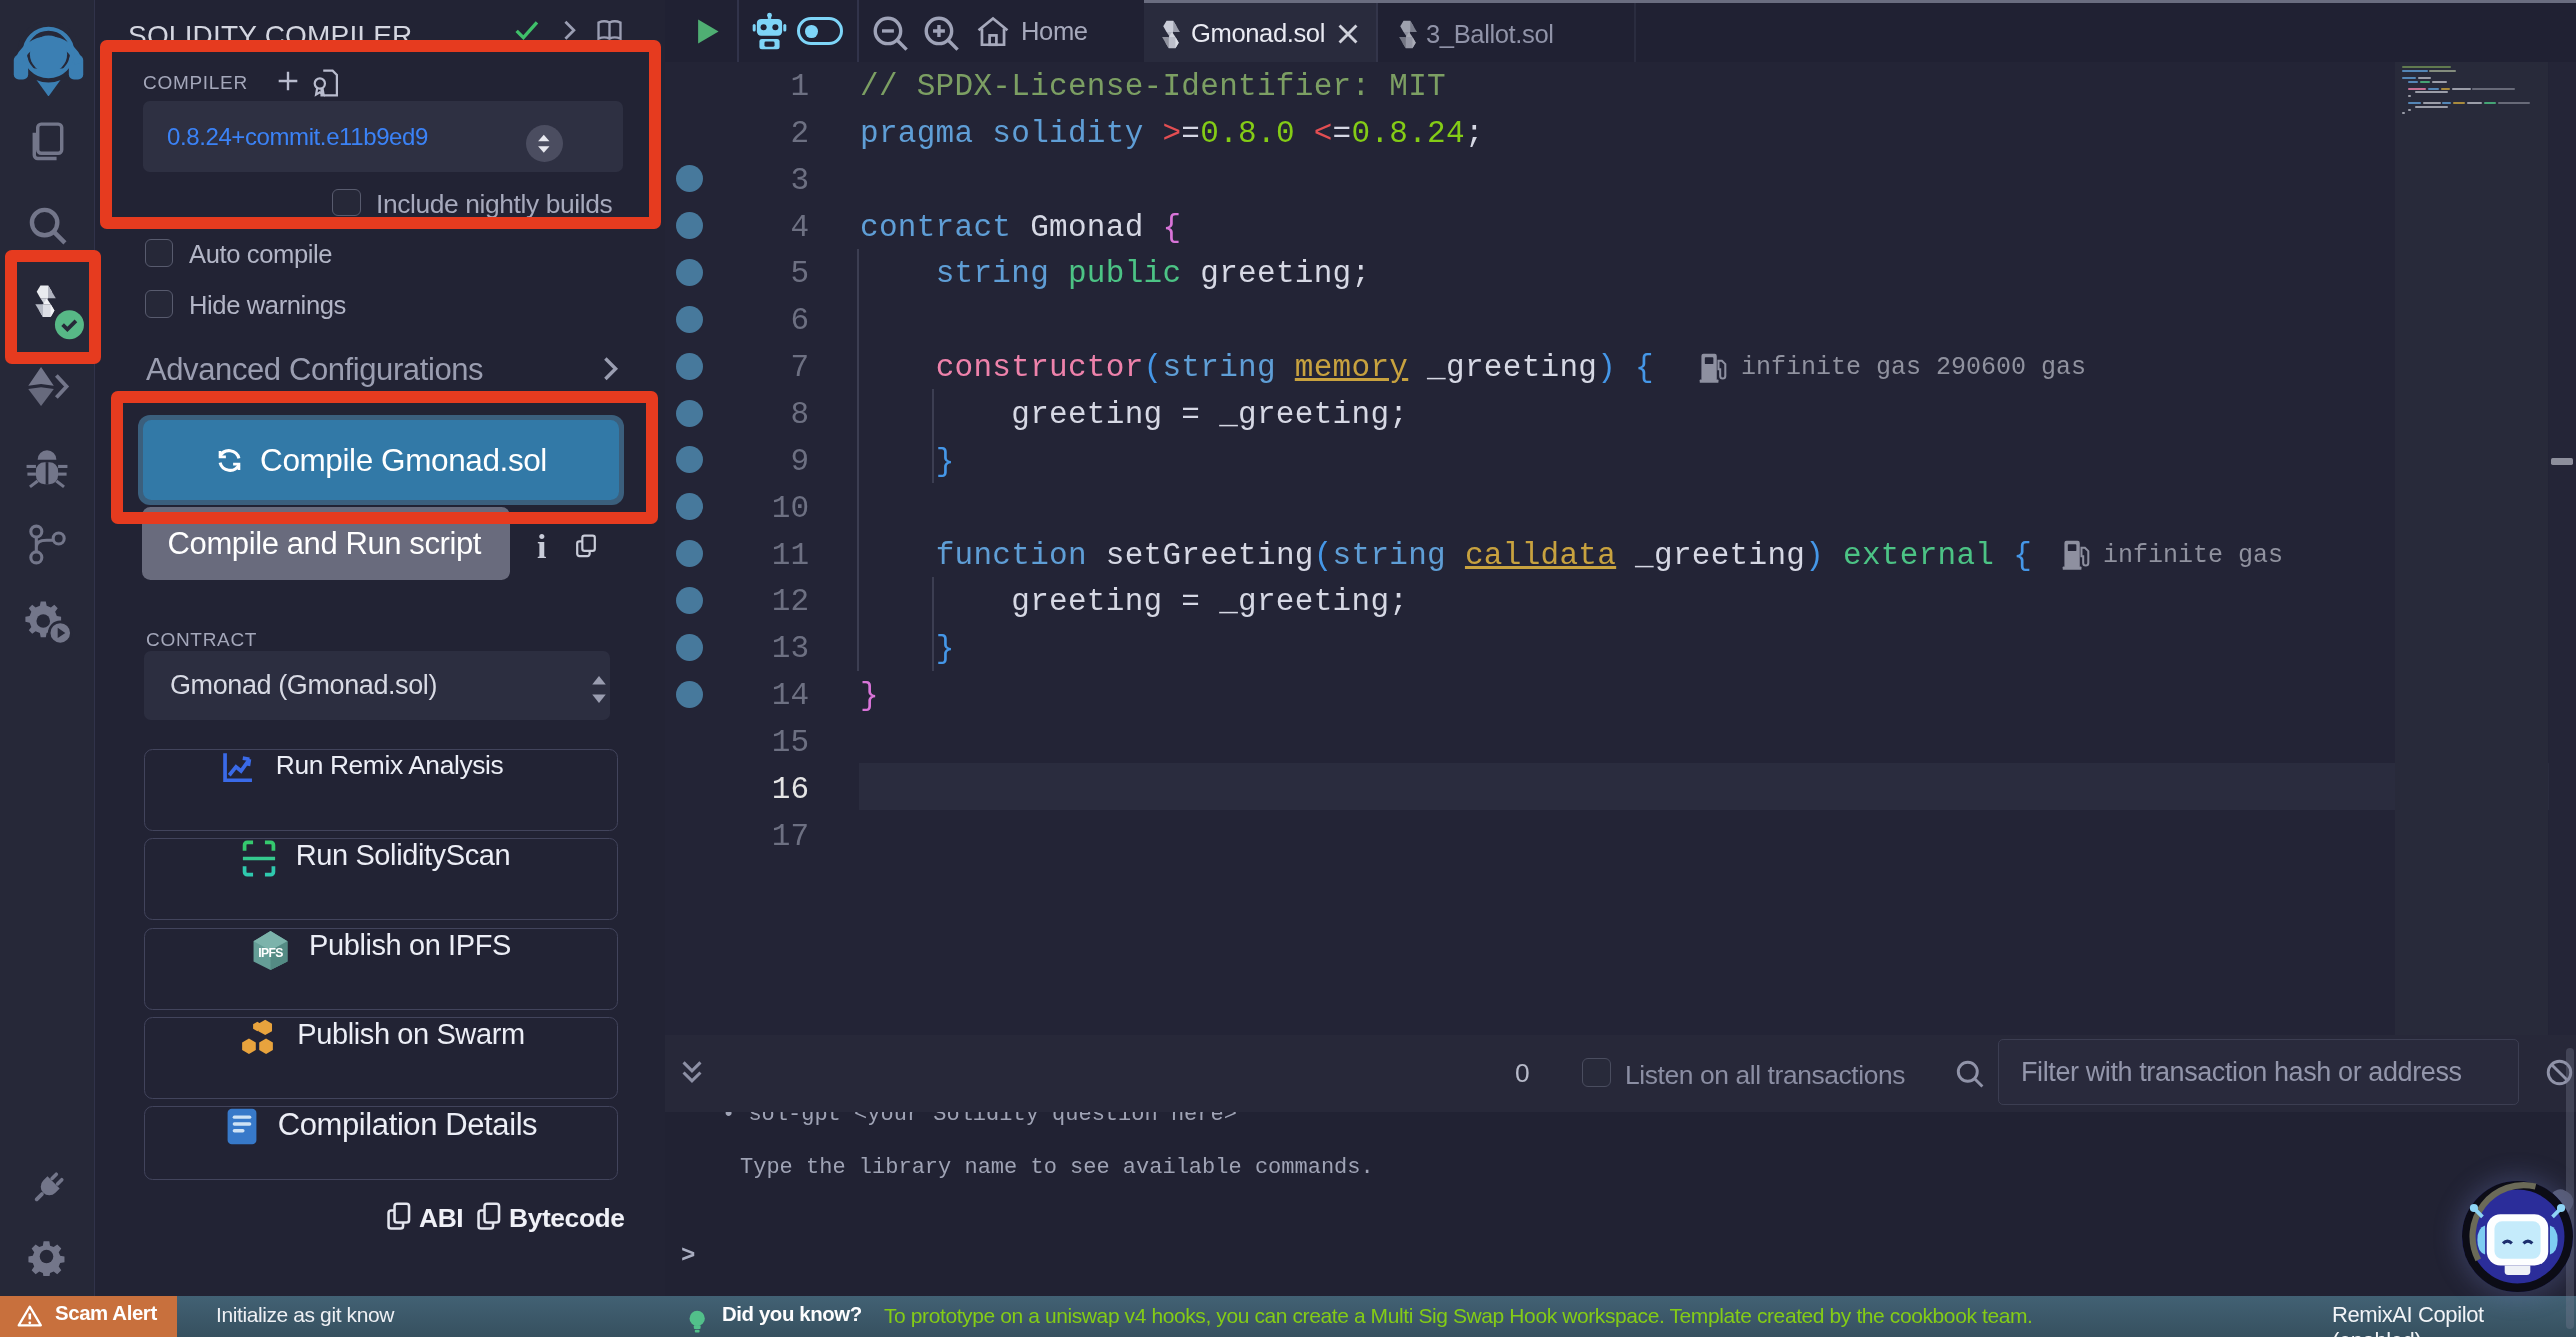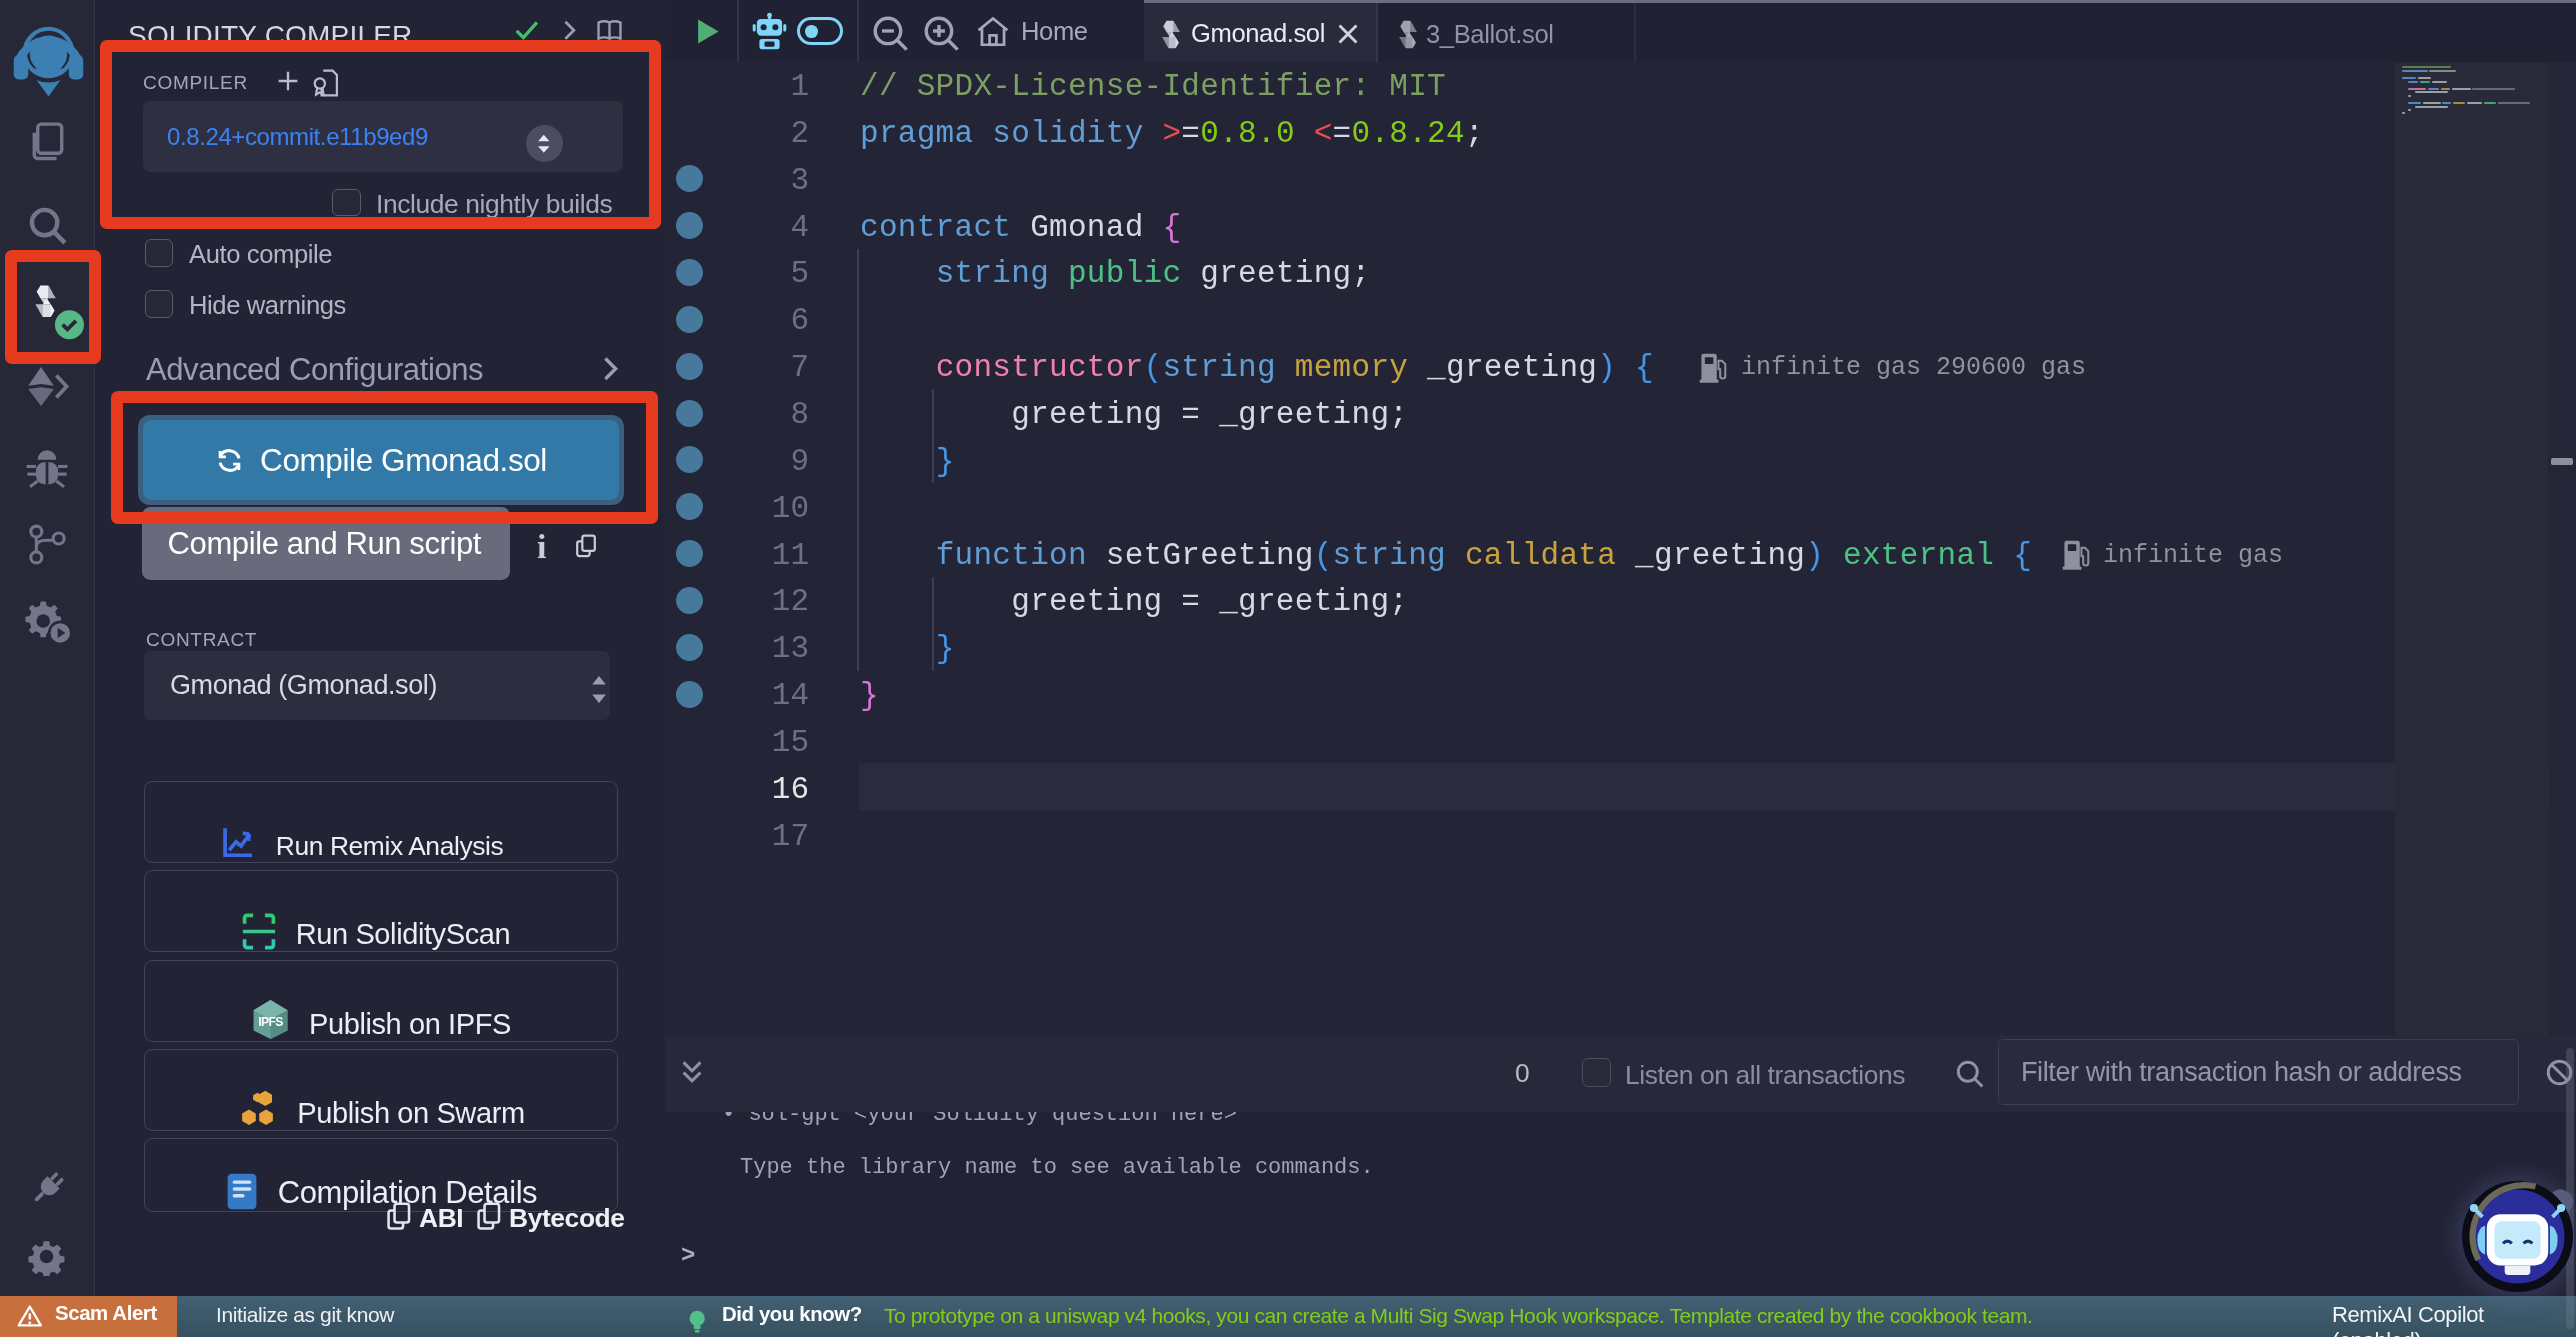--- a/index.html
+++ b/index.html
@@ -11,26 +11,26 @@
   #iconbar { left:0; top:0; width:95px; height:1296px; background:#262838; border-right:1.7px solid #31334a; }
   #sidepanel { left:96px; top:0; width:569px; height:1296px; background:#222334; }
   #editor { left:665px; top:0; width:1911px; height:1035px; background:#232436; }
   #toolbar { left:665px; top:0; width:1911px; height:62px; background:#202133; }
   #terminal { left:665px; top:1035px; width:1911px; height:261px; background:#212233; }
   #termhead { left:665px; top:1035px; width:1911px; height:77px; background:#272839; }
   #statusbar { left:0; top:1296px; width:2576px; height:42px; background:linear-gradient(180deg,#426174,#36505f); }
   .sep { position:absolute; width:1.7px; background:#31334a; top:0; height:62px; }
   .redbox { position:absolute; border:12.8px solid #e63b1f; border-radius:6.8px; z-index:50; }
   .cb { position:absolute; border:1.7px solid #585b6e; border-radius:6px; background:rgba(42,44,60,.6); }
-  .btn { position:absolute; border:1.7px solid #42445c; border-radius:8.5px; display:flex; align-items:flex-end; justify-content:center; color:#eceef6; font-size:26.4px; letter-spacing:-0.4px; gap:19px;margin-top:32px; }
+  .btn { position:absolute; border:1.7px solid #42445c; border-radius:8.5px; display:flex; align-items:flex-start; justify-content:center; color:#eceef6; font-size:26.4px; letter-spacing:-0.4px; gap:19px; }
   .codeline { position:absolute; left:860px; height:47px; line-height:47px; font-family:"Liberation Mono",monospace; font-size:31px; letter-spacing:0.3px; white-space:pre; color:#d6d8e4; }
   .lnum { position:absolute; left:724px; width:85px; height:47px; line-height:47px; text-align:right; font-family:"Liberation Mono",monospace; font-size:31px; color:#6d7082; }
   .dot { position:absolute; width:27px; height:27px; border-radius:50%; background:#47799c; left:676px; }
   .c-com { color:#7c9f63; } .c-kw { color:#5f9ed6; } .c-grn { color:#4cc385; }
-  .c-pink { color:#ee82ab; } .c-gold { color:#c8a23f; } .c-num { color:#84cc16; }
+  .c-pink { color:#ee82ab; } .c-gold { color:#c8a23f;text-decoration:underline; } .c-num { color:#84cc16; }
   .c-red { color:#e34e52; } .c-pur { color:#d974d9; } .c-blu { color:#4597e8; }
   .minil { position:absolute; height:2.2px; border-radius:0.9px; opacity:0.8; }
 </style></head>
 <body>
   <div class="abs" id="iconbar"></div>
   <div class="abs" id="sidepanel"></div>
   <div class="abs" id="editor"></div>
   <div class="abs" id="toolbar"></div>
   <div class="abs" id="terminal"></div>
   <div class="abs" id="termhead"></div>

